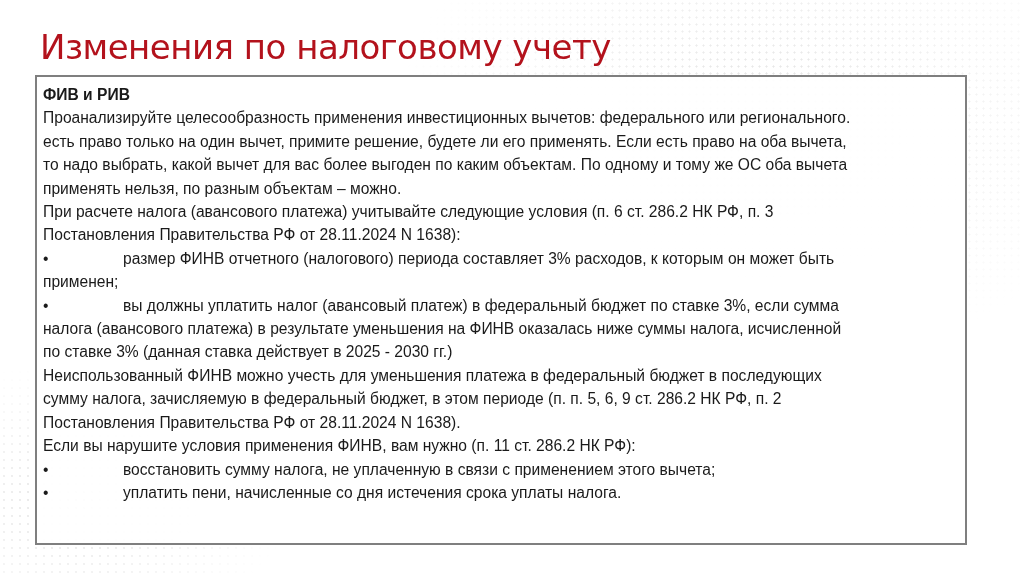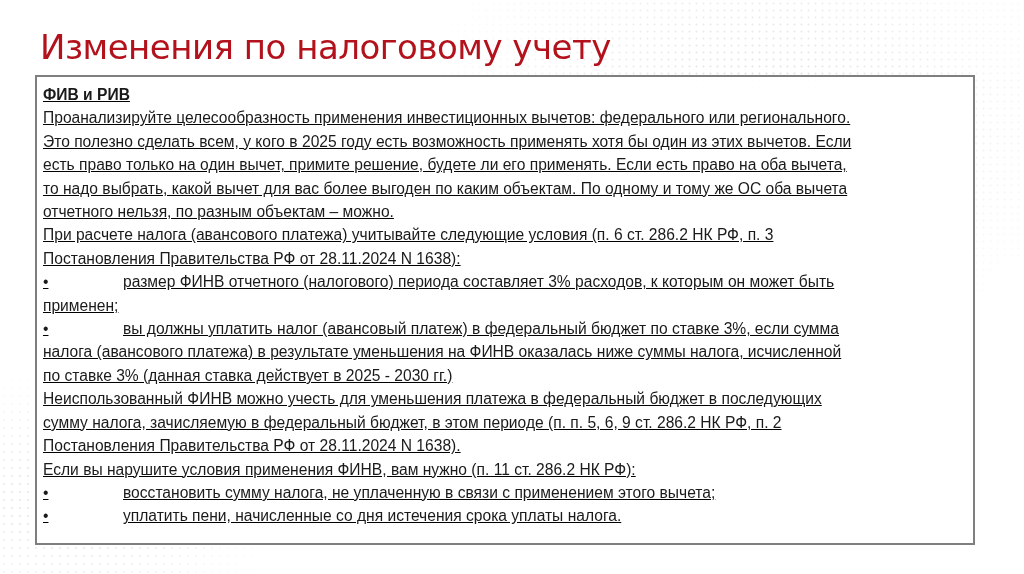--- a/index.html
+++ b/index.html
@@ -48,23 +48,22 @@
       white-space: nowrap;
     }
     .content-box {
       position: absolute;
       left: 35px;
       top: 75px;
       width: 918px;
       height: 460px;
       border: 2px solid #7f7f7f;
       background: rgba(255,255,255,0.92);
-      padding: 6px 12px 0 6px;
+      padding: 6px 4px 0 6px;
       box-sizing: content-box;
-      text-decoration: underline;
     }
     .content-box p {
       margin: 0;
       font-family: "Liberation Sans", "DejaVu Sans", sans-serif;
       font-size: 15.6px;
       line-height: 23.4px;
       color: #1a1a1a;
       white-space: nowrap;
     }
     .content-box p.heading {
@@ -84,24 +83,23 @@
 
 <div class="bg-dots"></div>
 <div class="bg-dots-2"></div>
 
 <h1 class="slide-title">Изменения по налоговому учету</h1>
 
 <div class="content-box">
   <p class="heading">ФИВ и РИВ</p>
 
   <p>Проанализируйте целесообразность применения инвестиционных вычетов: федерального или регионального.</p>
-  <p>Это полезно сделать всем, у кого в 2025 году есть возможность применять хотя бы один из этих вычетов. Если</p>
   <p>есть право только на один вычет, примите решение, будете ли его применять. Если есть право на оба вычета,</p>
   <p>то надо выбрать, какой вычет для вас более выгоден по каким объектам. По одному и тому же ОС оба вычета</p>
-  <p>отчетного нельзя, по разным объектам – можно.</p>
+  <p>применять нельзя, по разным объектам – можно.</p>
   <p>При расчете налога (авансового платежа) учитывайте следующие условия (п. 6 ст. 286.2 НК РФ, п. 3</p>
   <p>Постановления Правительства РФ от 28.11.2024 N 1638):</p>
 
   <p class="bullet-line">
     <span class="bullet">•</span>
     <span>размер ФИНВ отчетного (налогового) периода составляет 3% расходов, к которым он может быть</span>
   </p>
   <p>применен;</p>
 
   <p class="bullet-line">

